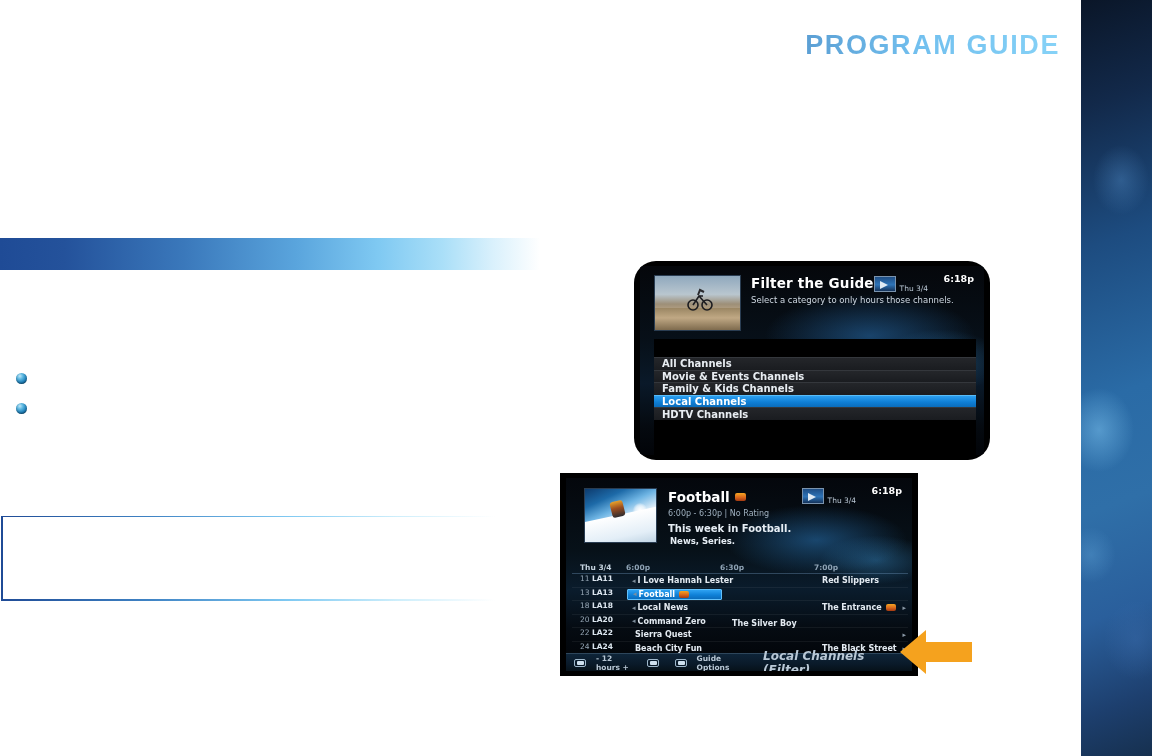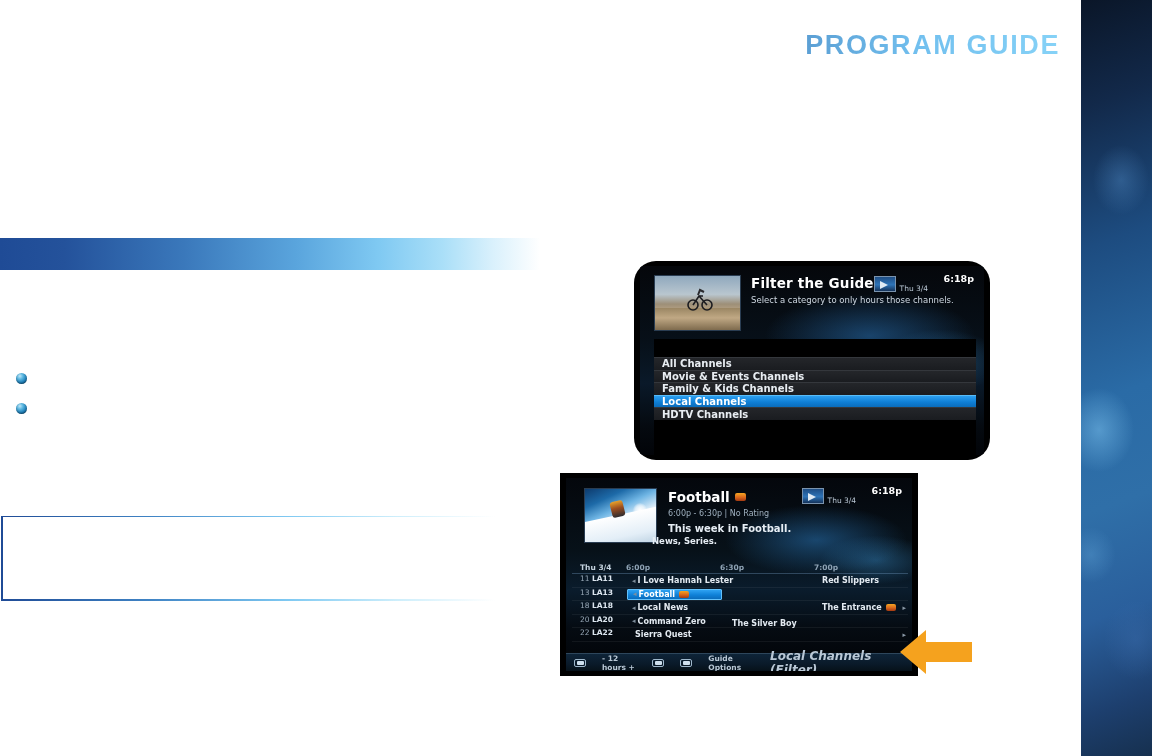--- a/index.html
+++ b/index.html
@@ -313,21 +313,21 @@
   }
   .grid-prog-desc1 {
     position: absolute;
     left: 102px; top: 45px;
     color: #e6edf4;
     font-size: 10px;
     font-weight: bold;
   }
   .grid-prog-desc2 {
     position: absolute;
-    left: 86px; top: 58px;
+    left: 104px; top: 58px;
     color: #e6edf4;
     font-size: 8.5px;
     font-weight: bold;
   }
 
   .grid-table {
     position: absolute;
     left: 6px; right: 4px; top: 83px;
     bottom: 18px;
   }
@@ -408,21 +408,21 @@
   }
   .btn-glyph::after {
     content: "";
     position: absolute;
     left: 2px; top: 1.5px;
     width: 7px; height: 4px;
     background: #cfe0ee;
     border-radius: 1px;
   }
   .footer-seg {
-    display: flex; align-items: center; gap: 16px;
+    display: flex; align-items: center; gap: 10px;
     color: #b9c8d6;
     font-size: 7.5px;
     font-weight: bold;
     margin-right: 16px;
   }
   .footer-right {
     margin-left: auto;
     color: #b9c8d6;
     font-size: 12px;
     font-weight: bold;
@@ -603,20 +603,32 @@
             </div>
             <div class="grid-row">
               <span class="chan">22 <b>LA22</b></span>
               <div class="grid-cells">
                 <div class="cell" style="left: 3px; width: 158px;">
                   <span>Sierra Quest</span>
                 </div>
                 <span class="row-more">▸</span>
               </div>
             </div>
+            <div class="grid-row">
+              <span class="chan">24 <b>LA24</b></span>
+              <div class="grid-cells">
+                <div class="cell" style="left: 3px; width: 158px;">
+                  <span>Beach City Fun</span>
+                </div>
+                <div class="cell" style="left: 190px; width: 110px;">
+                  <span>The Black Street</span>
+                </div>
+                <span class="row-more">▸</span>
+              </div>
+            </div>
           </div>
       </div>
 
       <div class="grid-footer">
         <span class="footer-seg">
           <span class="btn-glyph"></span>
           <span>- 12 hours +</span>
           <span class="btn-glyph"></span>
         </span>
         <span class="footer-seg">

